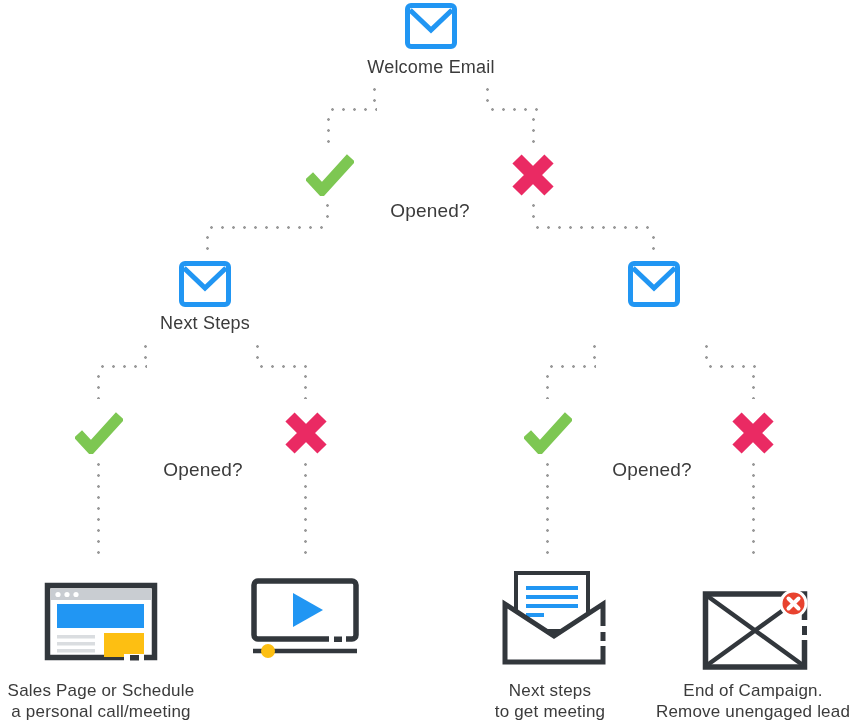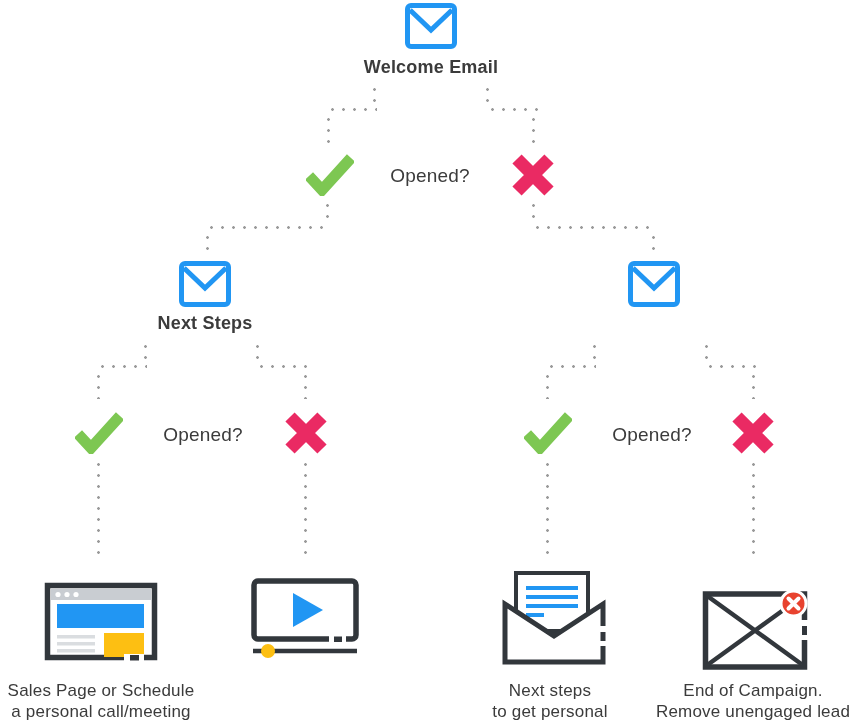--- a/index.html
+++ b/index.html
@@ -8,22 +8,22 @@
     --gray_bar:#C9CDD2; --gray_line:#DADDE0;
   }
   html,body{margin:0;padding:0;background:#fff;}
   .canvas{
     position:relative;width:863px;height:725px;background:#fff;overflow:hidden;
     font-family:"Liberation Sans", sans-serif;color:var(--text);
   }
   .dot-v{position:absolute;width:3px;background-image:radial-gradient(circle,var(--dots) 1.35px,transparent 1.45px);background-size:3px 11px;background-repeat:repeat-y;}
   .dot-h{position:absolute;height:3px;background-image:radial-gradient(circle,var(--dots) 1.35px,transparent 1.45px);background-size:11px 3px;background-repeat:repeat-x;}
   .icon{position:absolute;display:block;}
-  .node-label{position:absolute;text-align:center;font-size:18px;letter-spacing:.2px;color:var(--text);font-weight:bold;}
-  .question{position:absolute;text-align:center;font-size:19px;letter-spacing:.2px;color:var(--text);}
+  .node-label{position:absolute;text-align:center;font-size:18px;letter-spacing:.2px;color:var(--text);}
+  .question{position:absolute;text-align:center;font-size:19px;letter-spacing:.2px;color:var(--text);margin-top:35px;}
   .outcome-label{position:absolute;text-align:center;font-size:17px;line-height:21px;letter-spacing:.2px;color:var(--text);}
 </style>
 </head>
 <body>
 
 <div class="canvas">
 
   <div class="dot-v" style="left:373px;top:84px;height:26px"></div>
   <div class="dot-v" style="left:486px;top:84px;height:26px"></div>
   <div class="dot-h" style="left:327px;top:108px;width:50px"></div>
@@ -143,20 +143,20 @@
   </svg>
 
   <div class="outcome-label" style="left:-14px;top:680px;width:230px">
     <div>Sales Page or Schedule</div>
     <div>a personal call/meeting</div>
   </div>
   <div class="outcome-label" style="left:192px;top:680px;width:230px">
   </div>
   <div class="outcome-label" style="left:435px;top:680px;width:230px">
     <div>Next steps</div>
-    <div>to get personal</div>
+    <div>to get meeting</div>
   </div>
   <div class="outcome-label" style="left:638px;top:680px;width:230px">
     <div>End of Campaign.</div>
     <div>Remove unengaged lead</div>
   </div>
 
 </div>
 
 </body></html>

